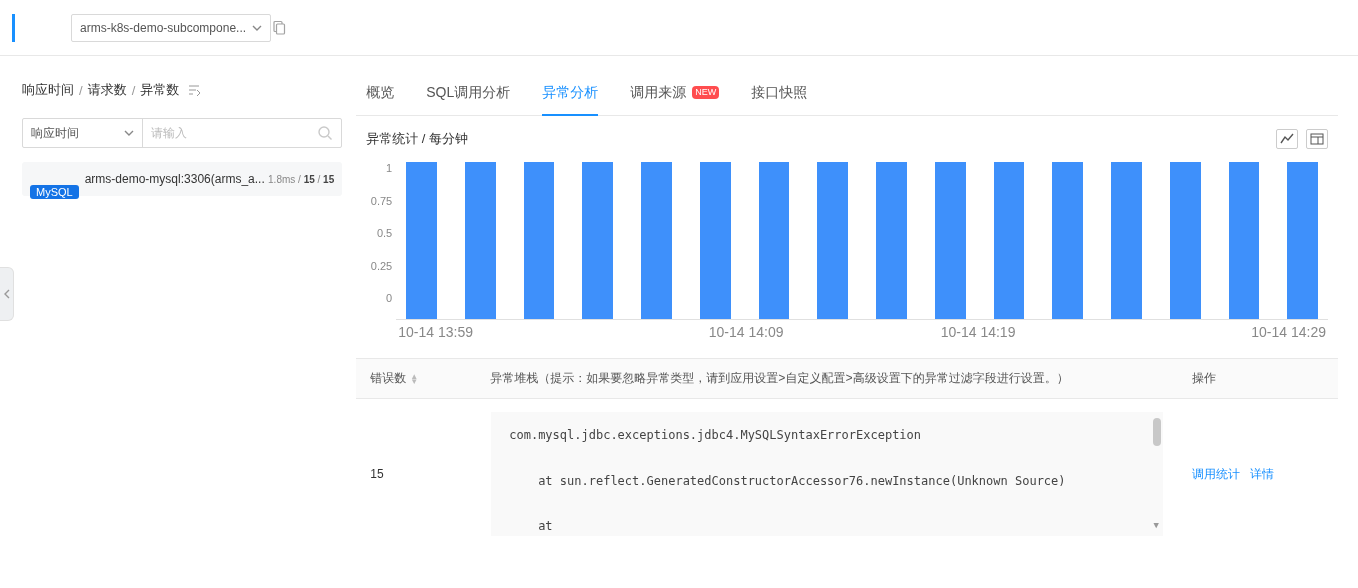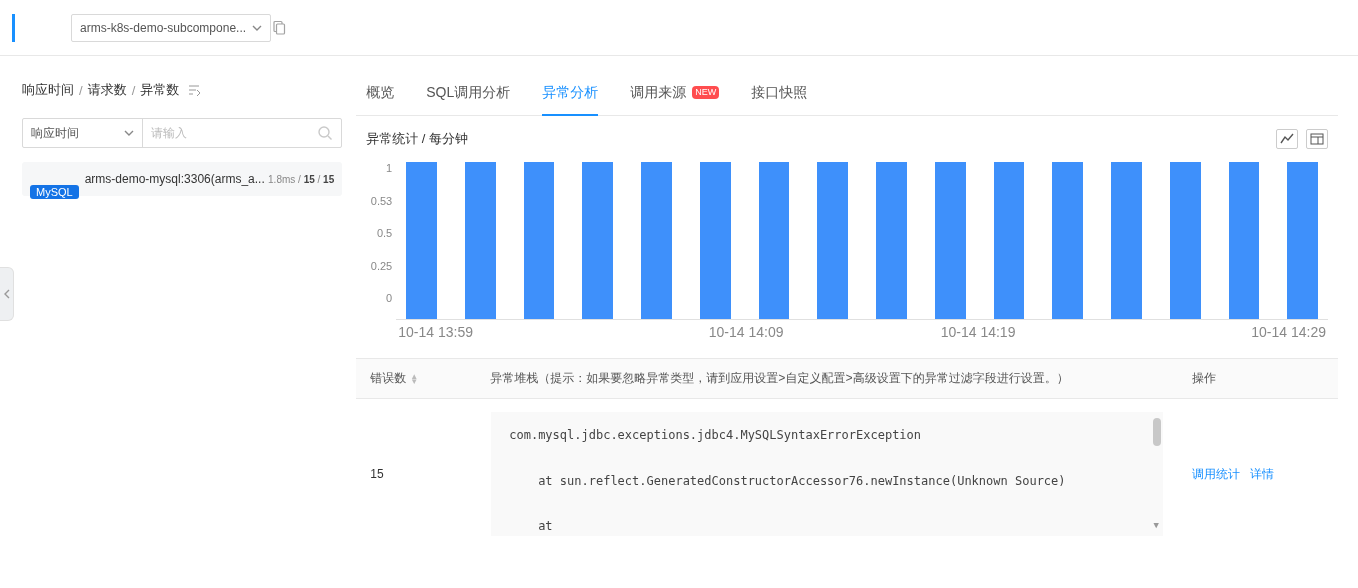--- a/index.html
+++ b/index.html
@@ -166,21 +166,21 @@
               <line x1="1" y1="4" x2="13" y2="4" stroke="#555"></line>
               <line x1="8" y1="4" x2="8" y2="11" stroke="#555"></line>
             </svg>
         </div>
       </div>
     </div>
 
     <div class="chart">
       <div class="y-axis" id="yaxis">
           <span>1</span>
-          <span>0.53</span>
+          <span>0.75</span>
           <span>0.5</span>
           <span>0.25</span>
           <span>0</span>
         </div>
       <div class="plot-wrap">
         <div class="plot">
             <div class="bars" id="bars">
               <div class="bar" style="height: 100%;"></div>
               <div class="bar" style="height: 100%;"></div>
               <div class="bar" style="height: 100%;"></div>

